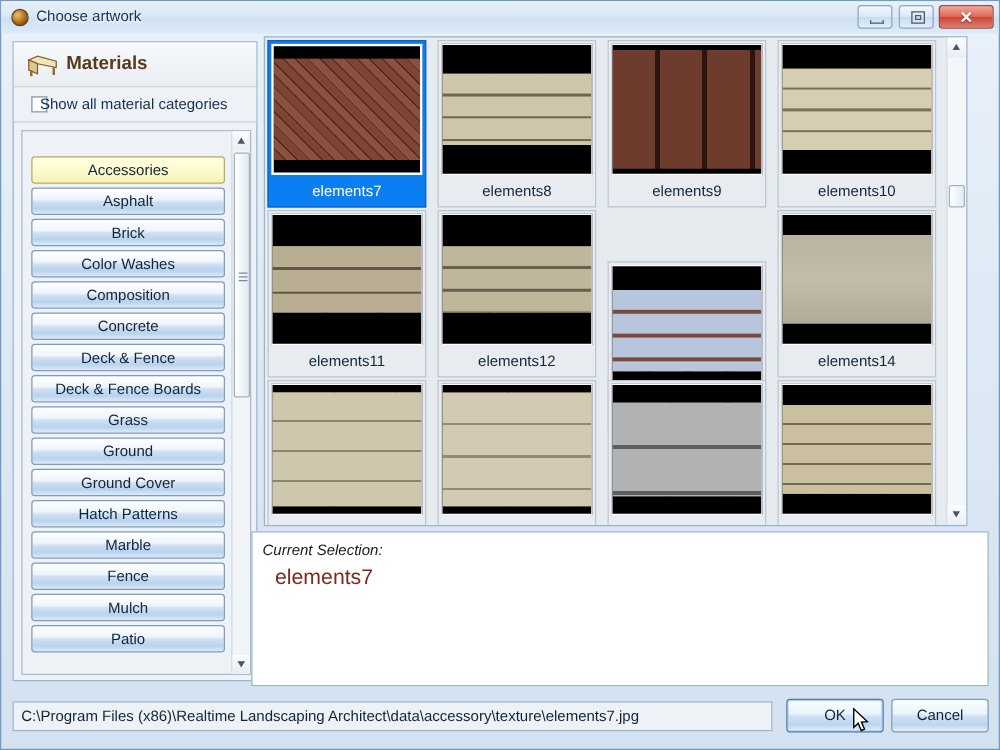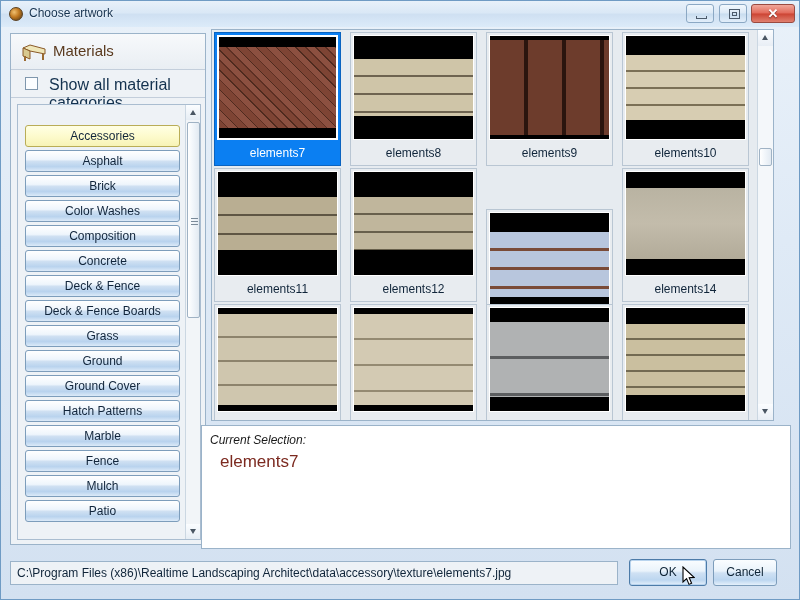--- a/index.html
+++ b/index.html
@@ -50,35 +50,35 @@
   .gl-x{position:absolute;left:0;top:0;right:0;bottom:0;color:#ffffff;font-size:13px;font-weight:bold;
         text-align:center;line-height:17px;text-shadow:0 1px 1px #7a2a20;}
   
   .sidepanel{
     position:absolute;left:9px;top:32px;width:196px;height:512px;
     background:#eef2f6;border:1px solid #9bb3c9;box-sizing:border-box;
   }
   .side-header{
     position:absolute;left:0;top:0;right:0;height:36px;
     background:linear-gradient(to bottom,#f7f9fb,#e9eef3);
-    border-bottom:1px solid #c3cedb;box-sizing:border-box;
+    border-bottom:1px solid #c3cedb;box-sizing:border-box;font-weight:bold;
   }
   .mat-icon{position:absolute;left:10px;top:8px;width:26px;height:20px;}
   .mat-title{
     position:absolute;left:42px;top:8px;font-size:15px;color:#5a3a1e;
   }
   .side-check-row{
     position:absolute;left:0;top:36px;right:0;height:28px;
     background:#eef2f6;border-bottom:1px solid #c3cedb;box-sizing:border-box;
   }
   .chk{
     position:absolute;left:14px;top:7px;width:13px;height:13px;
     background:#fbfdff;border:1px solid #7f97ad;box-sizing:border-box;
   }
-  .chk-label{position:absolute;left:38px;top:6px;font-size:16px;color:#13314e;}
+  .chk-label{position:absolute;left:21px;top:6px;font-size:12px;color:#13314e;}
   .catbox{
     position:absolute;left:6px;top:70px;width:184px;height:436px;
     background:#eef2f6;border:1px solid #aabdd0;box-sizing:border-box;
     overflow:hidden;
   }
   .catlist{position:absolute;left:0;top:0;width:168px;height:436px;overflow:hidden;}
   .catbtn{
     position:relative;margin:3px 6px 0 7px;height:22px;line-height:21px;
     text-align:center;font-size:12px;color:#11253b;
     border:1px solid #7d9dbb;border-radius:3px;box-sizing:border-box;
@@ -191,21 +191,21 @@
     position:absolute;left:6px;top:4px;right:4px;font-size:12px;color:#10253a;
     white-space:nowrap;overflow:hidden;
   }
   .btn{
     position:absolute;top:558px;height:27px;line-height:25px;text-align:center;
     font-size:12px;color:#0f2436;
     border:1px solid #7d9dbb;border-radius:3px;box-sizing:border-box;
     background:linear-gradient(to bottom,#fafdff 0%,#eaf3fb 44%,#cfe1f3 52%,#bcd6f0 80%,#e4f0fb 100%);
   }
   .btn.ok{left:628px;width:78px;border:1px solid #4c7ba8;box-shadow:0 0 0 1px #b9d4ee inset;}
-  .btn.cancel{left:712px;width:64px;}
+  .btn.cancel{left:712px;width:78px;}
   .cursor{position:absolute;left:681px;top:565px;width:13px;height:20px;pointer-events:none;}
 </style>
 </head>
 <body>
 
 <div class="window">
 
   <div class="titlebar">
     <div class="title-icon"></div>
     <div class="title-text">Choose artwork</div>

